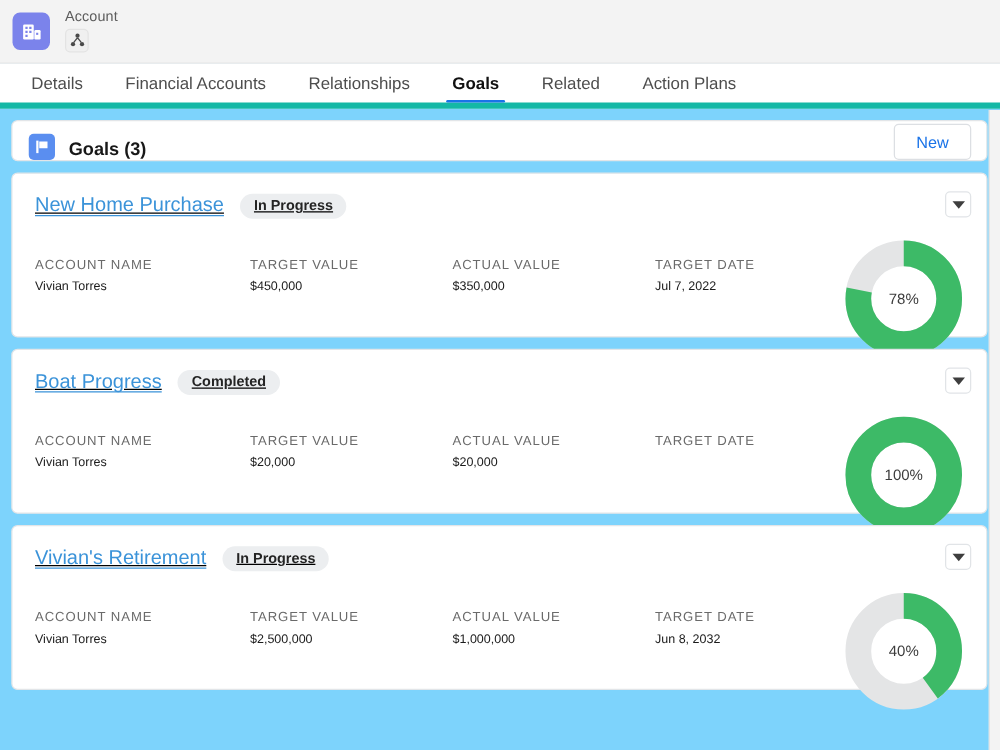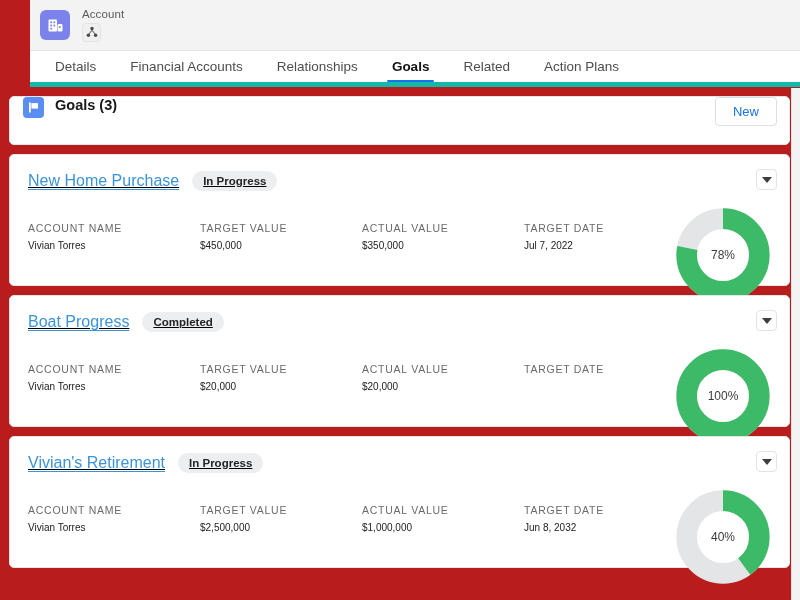--- a/index.html
+++ b/index.html
@@ -2,21 +2,21 @@
 <html><head>
 <meta charset="utf-8">
 <style>
   * { box-sizing: border-box; margin: 0; padding: 0; }
   html, body {
     width: 800px; height: 600px;
     font-family: "Liberation Sans", sans-serif;
     background: #eceef1;
     overflow: hidden;
   }
-  .app { width: 800px; height: 600px; position: relative; background: #b91c1c; padding-left: 30px; }
+  .app { width: 800px; height: 600px; position: relative; background: #7dd3fc; }
 
   
   .header {
     background: #f3f3f3;
     height: 51px;
     display: flex;
     align-items: center;
     padding: 0 0 0 10px;
     border-bottom: 1px solid #e5e5e5;
   }
@@ -75,22 +75,22 @@
   }
   .card {
     background: #fff;
     border: 1px solid #e2e5e8;
     border-radius: 5px;
     margin-bottom: 9px;
   }
 
   
   .goals-head {
-    height: 47px;
-    display: flex; align-items: flex-start;
+    height: 31px;
+    display: flex; align-items: flex-end;
     padding: 0 12px 0 13px;
   }
   .flag-icon {
     width: 21px; height: 21px; border-radius: 4px;
     background: #5a8ef0;
     display: flex; align-items: center; justify-content: center;
     flex: 0 0 auto;
   }
   .goals-title {
     margin-left: 11px;

